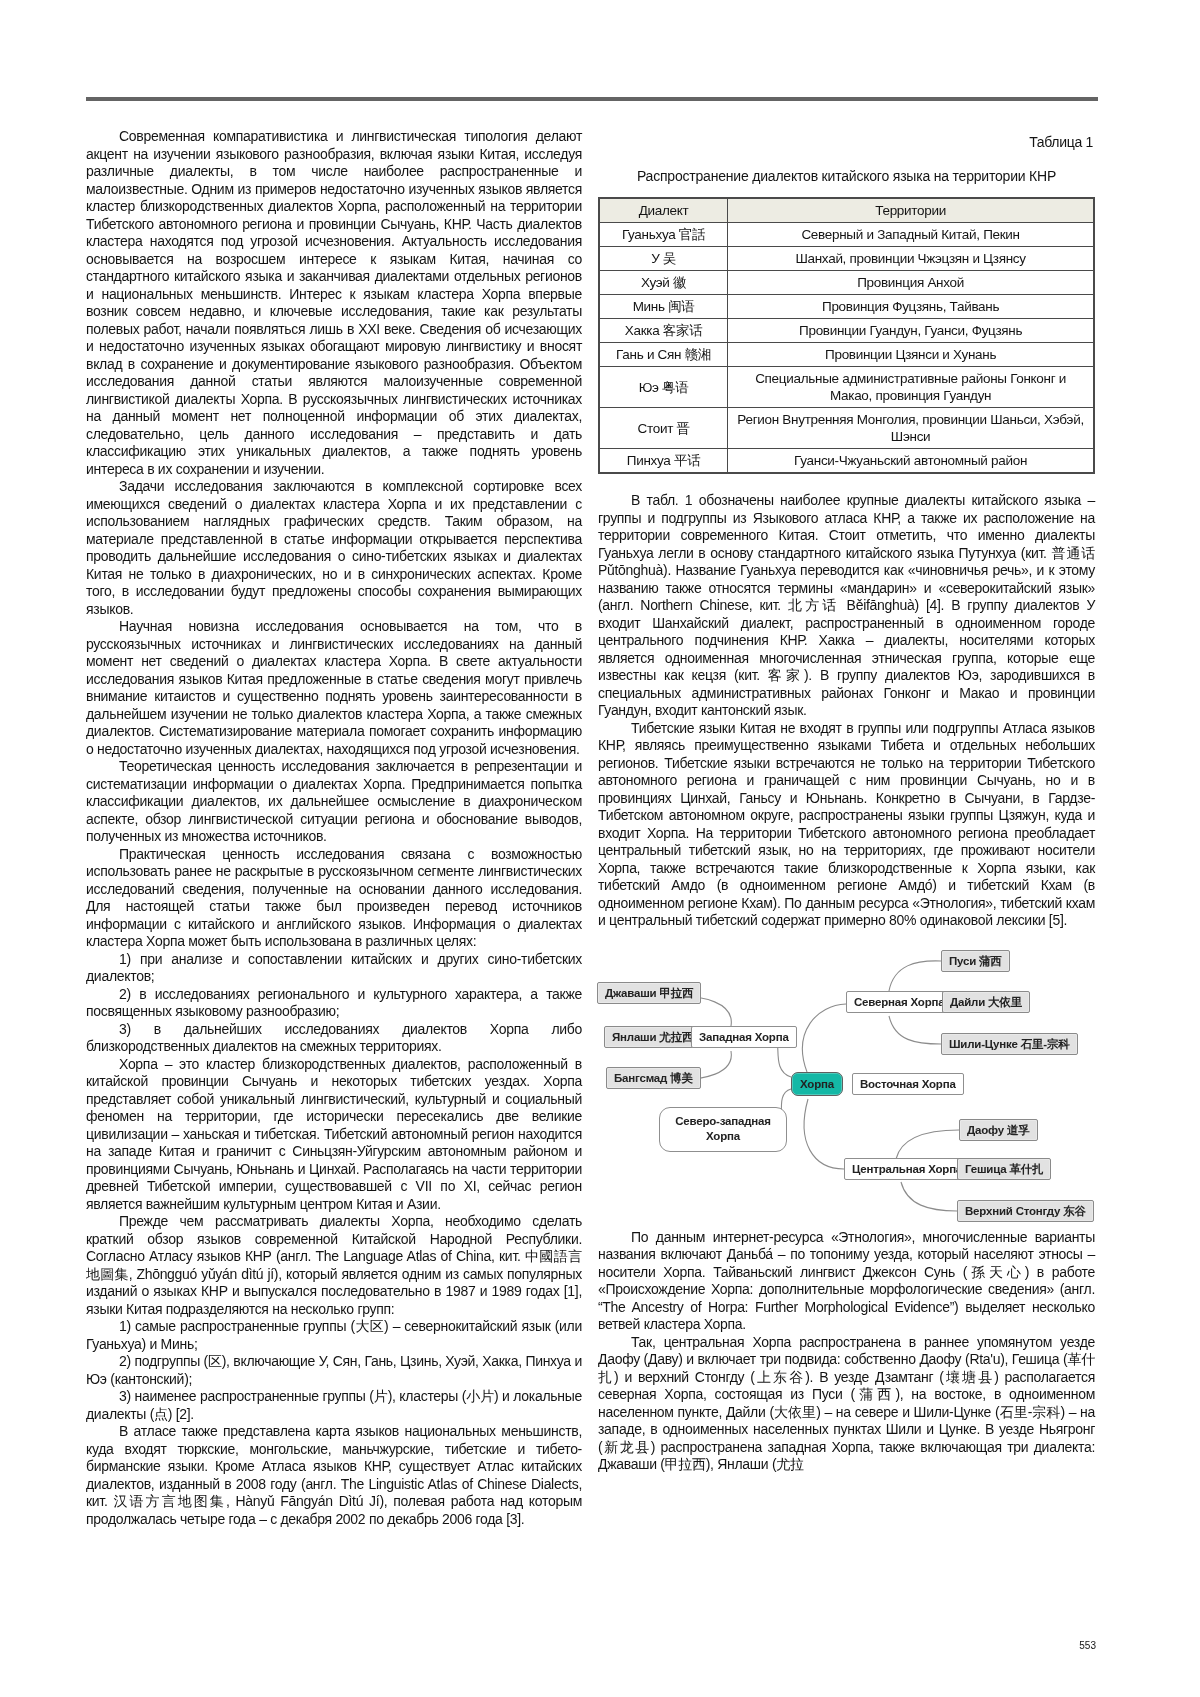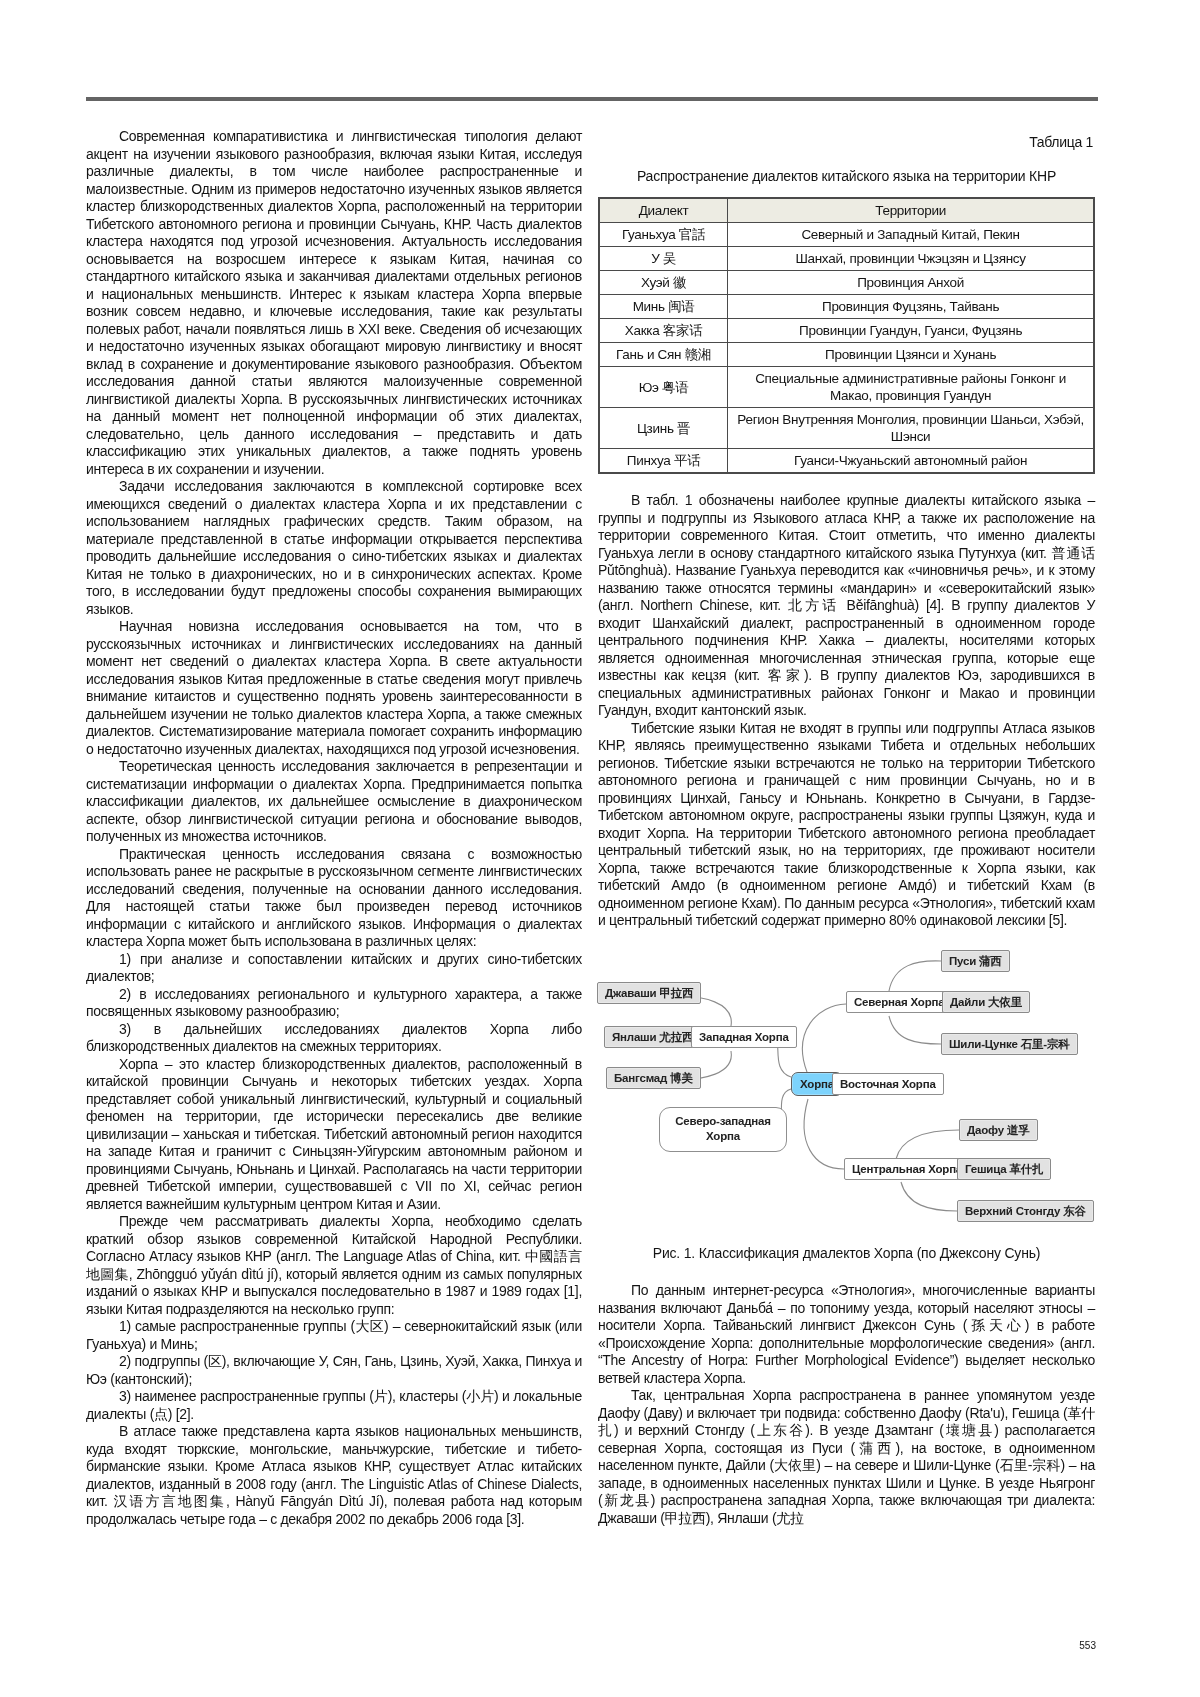--- a/index.html
+++ b/index.html
@@ -30,21 +30,21 @@
   .col-right p.afterTable{margin-top:18px;}
   .figure{position:relative;width:500px;height:285px;margin:14px 0 0 -2px;}
   .figure svg{position:absolute;left:0;top:0;}
   .node{
     position:absolute;font-size:11.5px;font-weight:bold;letter-spacing:-0.2px;
     background:#ffffff;border:1px solid #8f8f8f;border-radius:2px;
     padding:5px 7px 4px 7px;white-space:nowrap;line-height:1;color:#222;
     box-shadow:0 0 0 0.5px rgba(255,255,255,0.5) inset;
   }
   .node.leaf{background:#e2e2e2;border-color:#8a8a8a;}
-  .node.root{background:#7dd3fc;border-color:#5f5f5f;border-radius:7px;padding:6px 8px 5px 8px;}
+  .node.root{background:#14b8a6;border-color:#5f5f5f;border-radius:7px;padding:6px 8px 5px 8px;}
   .node.nw{width:118px;white-space:normal;text-align:center;line-height:1.35;border-radius:11px;padding:6px 4px;}
   .caption{text-align:center;font-size:14px;margin:16px 0 20px 0;letter-spacing:-0.2px;}
   .pagenum{position:absolute;right:104px;bottom:46px;font-size:10px;margin-left:10px;}
 </style>
 </head>
 <body>
 
 <div class="page">
 
   <div class="hrule"></div>
@@ -98,21 +98,21 @@
         </tr>
         <tr>
           <td class="c1">Гань и Сян 赣湘</td>
           <td>Провинции Цзянси и Хунань</td>
         </tr>
         <tr>
           <td class="c1">Юэ 粤语</td>
           <td>Специальные административные районы Гонконг и Макао, провинция Гуандун</td>
         </tr>
         <tr>
-          <td class="c1">Цзинь 晋</td>
+          <td class="c1">Стоит 晋</td>
           <td>Регион Внутренняя Монголия, провинции Шаньси, Хэбэй, Шэнси</td>
         </tr>
         <tr>
           <td class="c1">Пинхуа 平话</td>
           <td>Гуанси-Чжуаньский автономный район</td>
         </tr>
       </tbody>
     </table>
 
     <p class="afterTable">В табл. 1 обозначены наиболее крупные диалекты китайского языка – группы и подгруппы из Языкового атласа КНР, а также их расположение на территории современного Китая. Стоит отметить, что именно диалекты Гуаньхуа легли в основу стандартного китайского языка Путунхуа (кит. 普通话 Pǔtōnghuà). Название Гуаньхуа переводится как «чиновничья речь», и к этому названию также относятся термины «мандарин» и «северокитайский язык» (англ. Northern Chinese, кит. 北方话 Běifānghuà) [4]. В группу диалектов У входит Шанхайский диалект, распространенный в одноименном городе центрального подчинения КНР. Хакка – диалекты, носителями которых является одноименная многочисленная этническая группа, которые еще известны как кецзя (кит. 客家). В группу диалектов Юэ, зародившихся в специальных административных районах Гонконг и Макао и провинции Гуандун, входит кантонский язык.</p>
@@ -136,31 +136,30 @@
           <path d="M348,226 L361,226"></path>
           <path d="M305,238 C311,261 333,267 361,267"></path>
         </g>
       </svg>
       <div class="node leaf" style="left:1px;top:38px">Джаваши 甲拉西</div>
       <div class="node leaf" style="left:8px;top:82px">Янлаши 尤拉西</div>
       <div class="node leaf" style="left:10px;top:123px">Бангсмад 博美</div>
       <div class="node" style="left:95px;top:82px">Западная Хорпа</div>
       <div class="node nw" style="left:63px;top:163px">Северо-западная Хорпа</div>
       <div class="node root" style="left:195px;top:128px">Хорпа</div>
-      <div class="node" style="left:236px;top:129px">Восточная Хорпа</div>
+      <div class="node" style="left:256px;top:129px">Восточная Хорпа</div>
       <div class="node" style="left:250px;top:47px">Северная Хорпа</div>
       <div class="node leaf" style="left:345px;top:6px">Пуси 蒲西</div>
       <div class="node leaf" style="left:346px;top:47px">Дайли 大依里</div>
       <div class="node leaf" style="left:345px;top:89px">Шили-Цунке 石里-宗科</div>
       <div class="node" style="left:248px;top:214px">Центральная Хорпа</div>
       <div class="node leaf" style="left:363px;top:175px">Даофу 道孚</div>
       <div class="node leaf" style="left:361px;top:214px">Гешица 革什扎</div>
       <div class="node leaf" style="left:361px;top:256px">Верхний Стонгду 东谷</div>
     </div>
 
-    <div class="caption">Рис. 1. Классификация дмалектов Хорпа (по Джексону Сунь)</div>
 
     <p>По данным интернет-ресурса «Этнология», многочисленные варианты названия включают Даньба́ – по топониму уезда, который населяют этносы – носители Хорпа. Тайваньский лингвист Джексон Сунь (孫天心) в работе «Происхождение Хорпа: дополнительные морфологические сведения» (англ. “The Ancestry of Horpa: Further Morphological Evidence”) выделяет несколько ветвей кластера Хорпа.</p>
     <p>Так, центральная Хорпа распространена в раннее упомянутом уезде Даофу (Даву) и включает три подвида: собственно Даофу (Rta'u), Гешица (革什扎) и верхний Стонгду (上东谷). В уезде Дзамтанг (壤塘县) располагается северная Хорпа, состоящая из Пуси (蒲西), на востоке, в одноименном населенном пункте, Дайли (大依里) – на севере и Шили-Цунке (石里-宗科) – на западе, в одноименных населенных пунктах Шили и Цунке. В уезде Ньягронг (新龙县) распространена западная Хорпа, также включающая три диалекта: Джаваши (甲拉西), Янлаши (尤拉</p>
   </div>
 
   <div class="pagenum">553</div>
 </div>
 
 </body></html>

